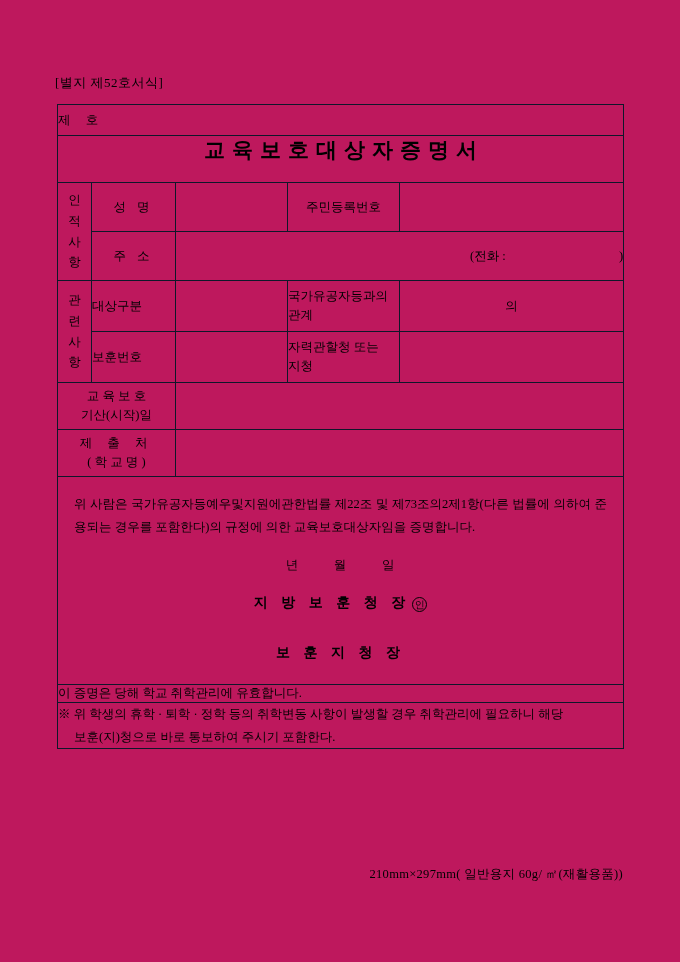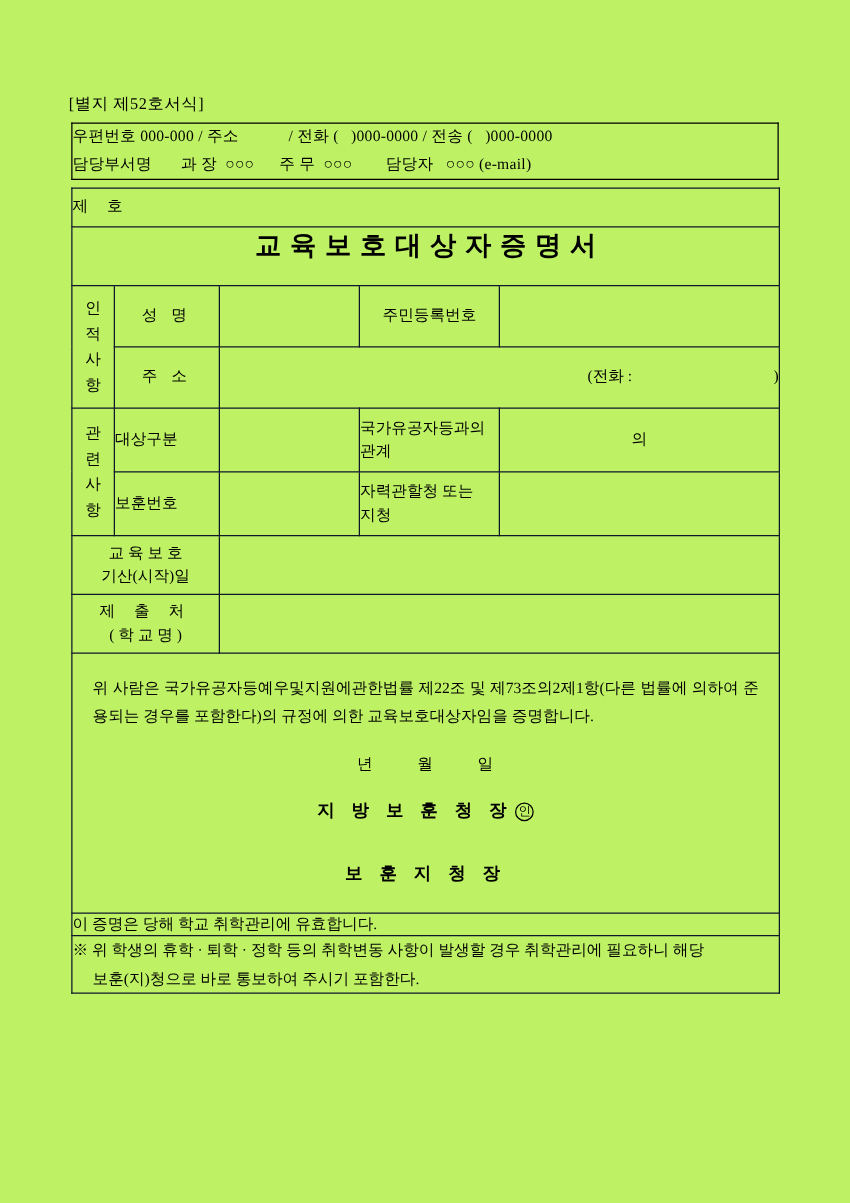--- a/index.html
+++ b/index.html
@@ -12,21 +12,21 @@
     height: 962px;
     font-family: "Liberation Serif", "DejaVu Serif", serif;
     color: #000000;
     position: relative;
   }
   .page {
     position: absolute;
     left: 0; top: 0;
     width: 680px;
     height: 962px;
-    background: #bef264;
+    background: #be185d;
   }
   .form-label {
     position: absolute;
     left: 55px;
     top: 74px;
     font-size: 13px;
     letter-spacing: 0.5px;
   }
   .doc {
     position: absolute;
@@ -184,30 +184,20 @@
 </style>
 </head>
 <body>
 
 <div class="page">
 
   <div class="form-label">[별지 제52호서식]</div>
 
   <div class="doc">
 
-    <table class="blk hdr">
-      <tbody>
-          <tr>
-        <td>
-          <div class="line">우편번호 000-000 / 주소            / 전화 (   )000-0000 / 전송 (   )000-0000</div>
-          <div class="line">담당부서명       과 장  ○○○      주 무  ○○○        담당자   ○○○ (e-mail)</div>
-        </td>
-      </tr>
-    </tbody>
-      </table>
 
     <table class="main" style="margin-top:6px;">
       <colgroup>
         <col style="width:34px">
         <col style="width:84px">
         <col style="width:112px">
         <col style="width:112px">
         <col style="width:112px">
         <col style="width:112px">
       </colgroup>
@@ -311,14 +301,15 @@
         <td colspan="6" class="note2">
           <span class="hang">※ 위 학생의 휴학 · 퇴학 · 정학 등의 취학변동 사항이 발생할 경우 취학관리에 필요하니 해당</span>
           <span style="display:block;padding-left:16px;">보훈(지)청으로 바로 통보하여 주시기 포함한다.</span>
         </td>
       </tr>
 
     </tbody>
       </table>
   </div>
 
+  <div class="footer">210mm×297mm( 일반용지 60g/ ㎡(재활용품))</div>
 
 </div>
 
 </body></html>

